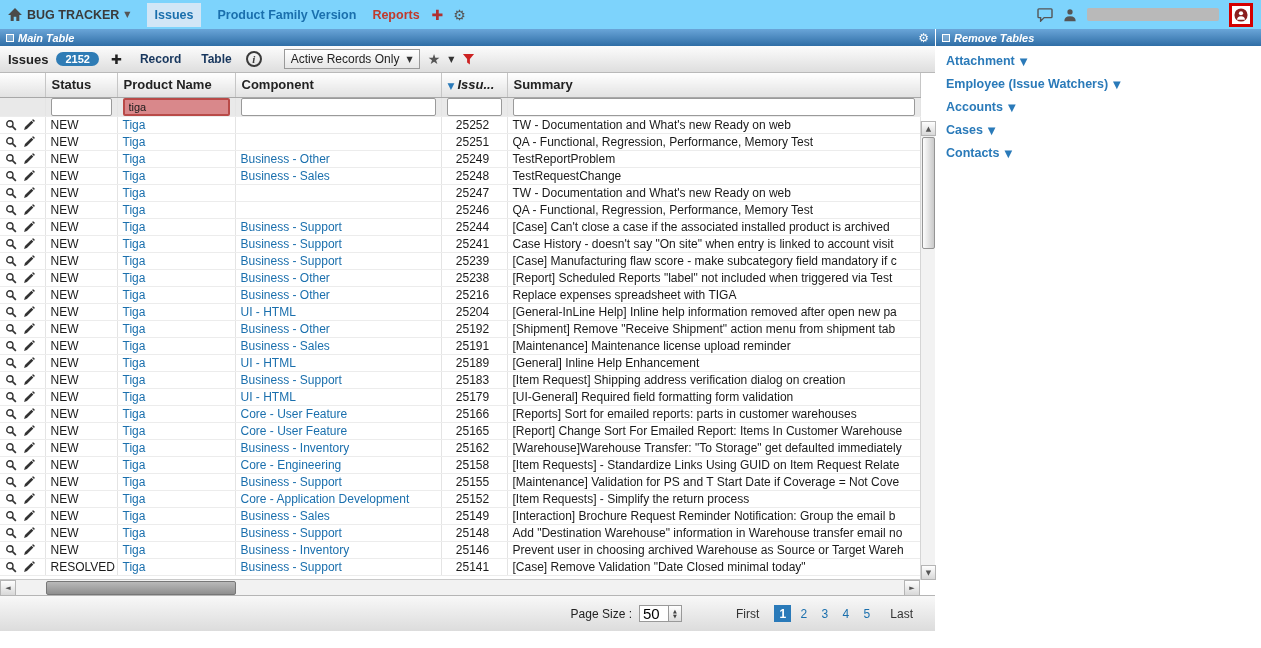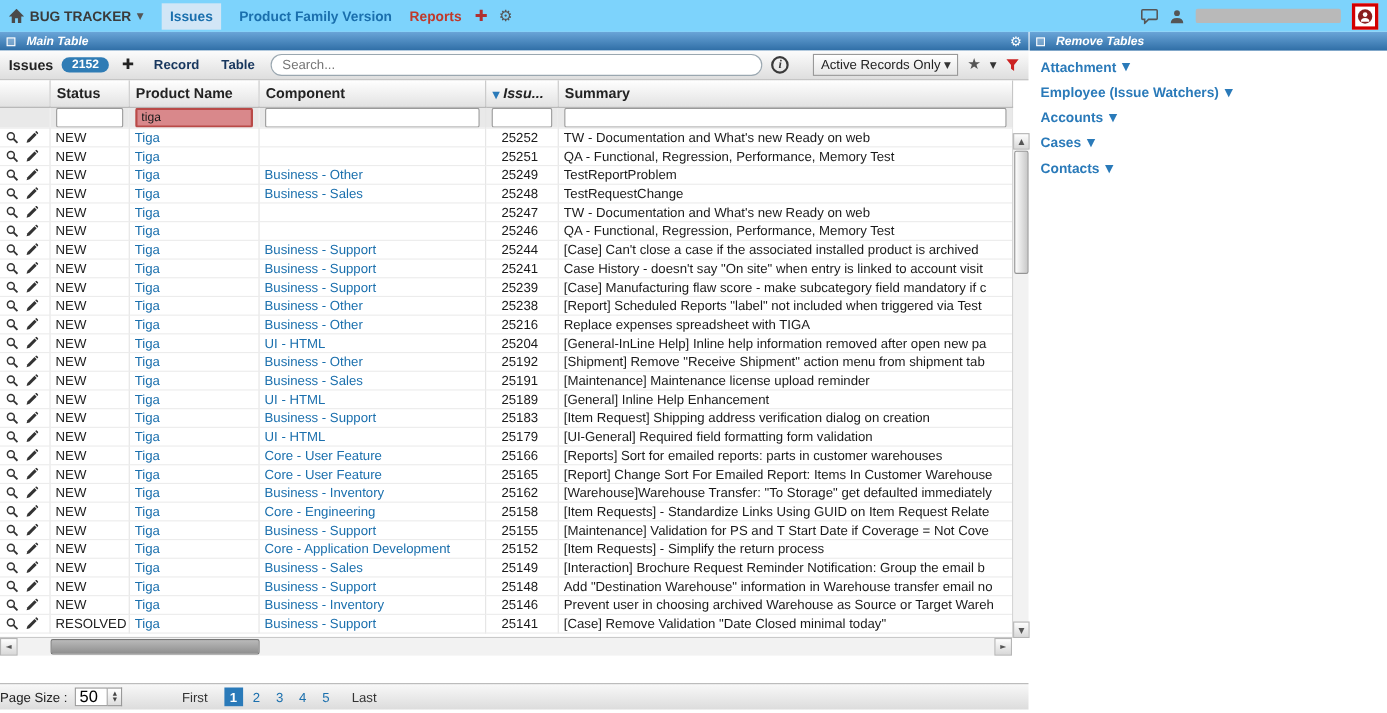--- a/index.html
+++ b/index.html
@@ -21,21 +21,21 @@
   .gear-dark{color:#555;font-size:14px;cursor:pointer}
   .topbar-right{margin-left:auto;display:flex;align-items:center;gap:10px}
   .redacted{width:132px;height:13px;background:#b9b9b9;border-radius:2px}
   .red-box{width:24px;height:24px;border:3px solid #d40000;display:flex;align-items:center;justify-content:center;background:#fff;cursor:pointer}
 
   
   .main-wrap{display:flex;height:619px}
   .main-panel{width:935px;position:relative}
   .side-panel{width:325px;margin-left:1px;background:#fff}
 
-  .panel-header{height:17px;background:linear-gradient(#6aa5d8,#2f6ea6);display:flex;align-items:center;padding:0 6px;gap:10px;color:#fff}
+  .panel-header{height:17px;background:linear-gradient(#6aa5d8,#2f6ea6);display:flex;align-items:center;padding:0 6px;gap:4px;color:#fff}
   .panel-title{font-weight:bold;font-style:italic;font-size:11px}
   .ph-icon{width:8px;height:8px;border:1px solid #fff;background:rgba(255,255,255,.25);flex:none}
   .ph-gear{margin-left:auto;color:#fff;font-size:12px;cursor:pointer}
 
   
   .toolbar{height:27px;background:linear-gradient(#fcfcfc,#dedede);border-bottom:1px solid #b9b9b9;display:flex;align-items:center;padding:0 8px;gap:8px}
   .issues-label{font-weight:bold;font-size:13px}
   .badge{background:#2f7cb5;color:#fff;font-weight:bold;font-size:11px;border-radius:9px;padding:1px 9px;cursor:pointer}
   .tb-plus{color:#222;font-size:13px;font-weight:bold;cursor:pointer;margin:0 4px}
   .menu-label{color:#17365d;font-weight:bold;font-size:12px;cursor:pointer;margin:0 6px}
@@ -66,21 +66,21 @@
   
   .vscroll{position:absolute;left:920px;top:92px;width:15px;height:459px;background:#f2f2f2;border-left:1px solid #d5d5d5}
   .hscroll{position:absolute;left:0;top:551px;width:920px;height:16px;background:#f2f2f2}
   .sb-btn{position:absolute;background:linear-gradient(#fefefe,#d8d8d8);border:1px solid #b5b5b5;color:#555;display:flex;align-items:center;justify-content:center;font-size:7px;cursor:pointer}
   .vscroll .sb-btn{width:15px;height:15px;left:0}
   .hscroll .sb-btn{width:16px;height:16px;top:0}
   .v-thumb{position:absolute;left:1px;top:16px;width:13px;height:112px;background:linear-gradient(90deg,#fdfdfd,#c9c9c9);border:1px solid #949494;border-radius:2px;cursor:grab}
   .h-thumb{position:absolute;top:1px;left:46px;width:190px;height:14px;background:linear-gradient(#b9b9b9,#8f8f8f);border:1px solid #777;border-radius:2px;cursor:grab}
 
   
-  .pagination{position:absolute;left:0;bottom:3px;width:935px;height:24px;background:linear-gradient(#f8f8f8,#dcdcdc);border-top:1px solid #b5b5b5;display:flex;align-items:center;justify-content:flex-start;padding-right:14px;gap:5px;font-size:12px}
+  .pagination{position:absolute;left:0;bottom:17px;width:935px;height:36px;background:linear-gradient(#f8f8f8,#dcdcdc);border-top:1px solid #b5b5b5;display:flex;align-items:center;justify-content:flex-end;padding-right:14px;gap:5px;font-size:12px}
   .ps-label{color:#222;margin-right:2px}
   .ps-input{width:30px;height:17px;border:1px solid #999;font-size:15px;padding:0 3px;outline:none}
   .ps-spin{width:13px;height:17px;border:1px solid #999;border-left:none;background:linear-gradient(#fff,#ddd);display:flex;flex-direction:column;align-items:center;justify-content:center;font-size:5px;color:#444;cursor:pointer;line-height:5px}
   .pg-gap{width:36px}
   .pg-link{color:#333;cursor:pointer;margin:0 8px}
   .page-num{min-width:17px;height:17px;display:inline-flex;align-items:center;justify-content:center;color:#1a6fad;cursor:pointer;margin:0 2px}
   .page-num.active{background:#2a7ab9;color:#fff;font-weight:bold}
 
   
   .rt-list{padding:8px 0 0 10px}
@@ -143,21 +143,20 @@
       <span class="panel-title">Main Table</span>
       <span class="ph-gear glyph">⚙</span>
     </div>
 
     <div class="toolbar">
       <span class="issues-label">Issues</span>
       <span class="badge">2152</span>
       <span class="tb-plus glyph">✚</span>
       <span class="menu-label">Record</span>
       <span class="menu-label">Table</span>
-      <input class="search" type="text" placeholder="Search..." style="">
       <span class="info-circle">i</span>
       <div class="select">
         <span>Active Records Only</span>
         <span class="sel-arrow glyph">▼</span>
       </div>
       <span class="star glyph">★</span>
       <span class="mini-caret glyph">▼</span>
       <span class="funnel">
         <svg width="13" height="13" viewBox="0 0 14 14">
             <path d="M1 1 H13 L8.5 6.5 V12.5 L5.5 10.3 V6.5 Z" fill="#c22"></path>

